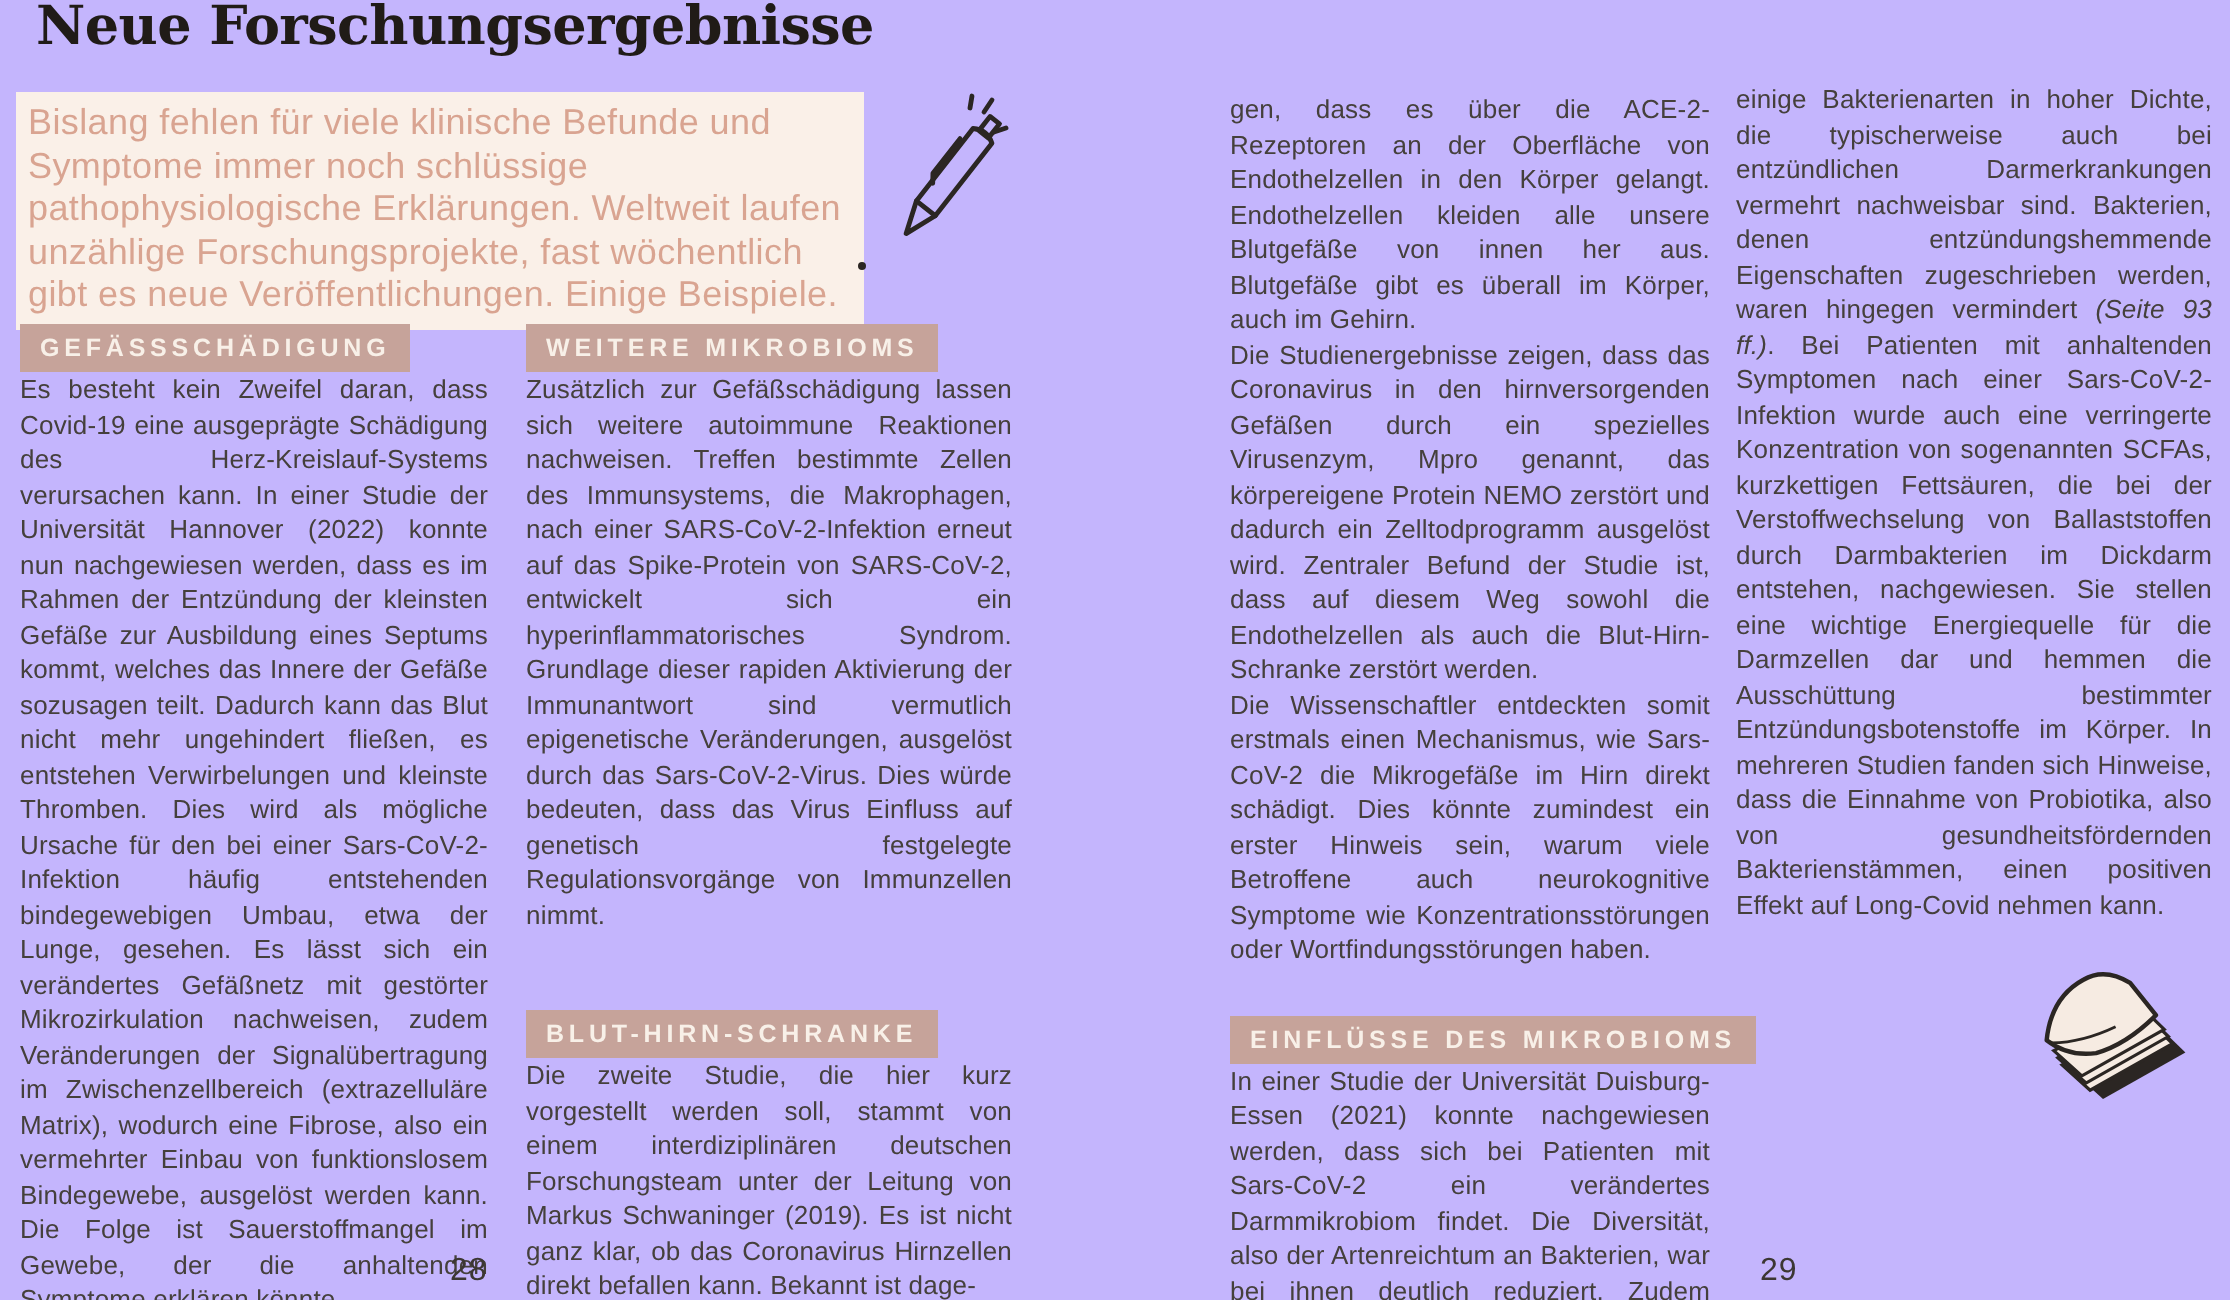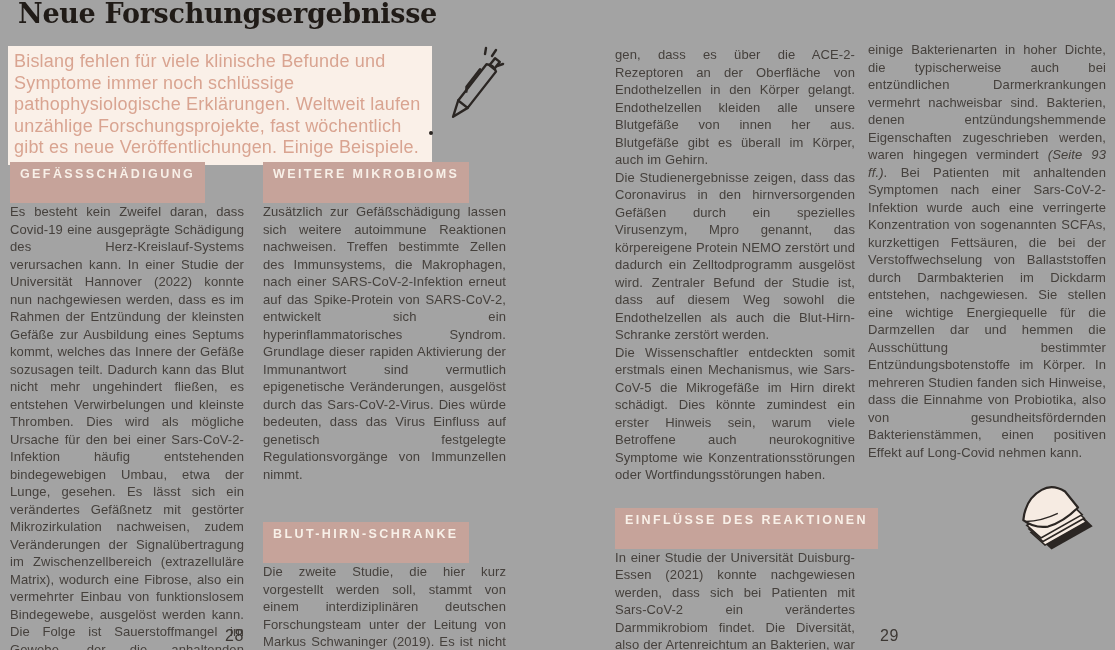--- a/index.html
+++ b/index.html
@@ -1,19 +1,19 @@
 <!DOCTYPE html>
 <html lang="de"><head>
 <meta charset="utf-8">
 <style>
   html,body{margin:0;padding:0;}
   .spread{
     position:relative;
     width:1115px;height:650px;
-    background:#a3a3a3;
+    background:#c4b5fd;
     overflow:hidden;
     font-family:"Liberation Sans", sans-serif;
     color:#45403c;
   }
   .page-title{
     position:absolute;left:18px;top:-6px;
     font-family:"DejaVu Serif", serif;
     font-weight:800;
     font-size:27px;line-height:40px;
     letter-spacing:-0.3px;
@@ -30,21 +30,21 @@
   .col{position:absolute;font-size:13px;line-height:17.5px;letter-spacing:0.1px;}
   .col p{margin:0;text-align:justify;}
   .col p + p{margin-top:0;}
   .heading-bar{
     display:inline-block;
     background:#c6a39a;
     color:#f8f0e8;
     font-weight:bold;
     font-size:12.5px;line-height:14px;
     letter-spacing:2.4px;
-    padding:5px 10px 22px 10px;
+    padding:5px 10px 5px 10px;
     white-space:nowrap;
   }
   .body-block{margin-top:20px;}
   .second-heading{margin-top:39px;}
   .italic{font-style:italic;}
   .page-number{
     position:absolute;top:627px;
     font-size:16px;color:#3c3733;letter-spacing:0.5px;
   }
   .illu{position:absolute;}
@@ -87,23 +87,23 @@
     <p class="body-block">Zusätzlich zur Gefäßschädigung lassen sich weitere autoimmune Reaktionen nachweisen. Treffen bestimmte Zellen des Immunsystems, die Makrophagen, nach einer SARS-CoV-2-Infektion erneut auf das Spike-Protein von SARS-CoV-2, entwickelt sich ein hyperinflammatorisches Syndrom. Grundlage dieser rapiden Aktivierung der Immunantwort sind vermutlich epigenetische Veränderungen, ausgelöst durch das Sars-CoV-2-Virus. Dies würde bedeuten, dass das Virus Einfluss auf genetisch festgelegte Regulationsvorgänge von Immunzellen nimmt.</p>
     <div class="second-heading">
       <span class="heading-bar">BLUT-HIRN-SCHRANKE</span>
     </div>
     <p class="body-block">Die zweite Studie, die hier kurz vorgestellt werden soll, stammt von einem interdiziplinären deutschen Forschungsteam unter der Leitung von Markus Schwaninger (2019). Es ist nicht ganz klar, ob das Coronavirus Hirnzellen direkt befallen kann. Bekannt ist dage-</p>
   </div>
 
   <div class="col" id="col3">
     <p>gen, dass es über die ACE-2-Rezeptoren an der Oberfläche von Endothelzellen in den Körper gelangt. Endothelzellen kleiden alle unsere Blutgefäße von innen her aus. Blutgefäße gibt es überall im Körper, auch im Gehirn.</p>
     <p>Die Studienergebnisse zeigen, dass das Coronavirus in den hirnversorgenden Gefäßen durch ein spezielles Virusenzym, Mpro genannt, das körpereigene Protein NEMO zerstört und dadurch ein Zelltodprogramm ausgelöst wird. Zentraler Befund der Studie ist, dass auf diesem Weg sowohl die Endothelzellen als auch die Blut-Hirn-Schranke zerstört werden.</p>
-    <p>Die Wissenschaftler entdeckten somit erstmals einen Mechanismus, wie Sars-CoV-5 die Mikrogefäße im Hirn direkt schädigt. Dies könnte zumindest ein erster Hinweis sein, warum viele Betroffene auch neurokognitive Symptome wie Konzentrationsstörungen oder Wortfindungsstörungen haben.</p>
+    <p>Die Wissenschaftler entdeckten somit erstmals einen Mechanismus, wie Sars-CoV-2 die Mikrogefäße im Hirn direkt schädigt. Dies könnte zumindest ein erster Hinweis sein, warum viele Betroffene auch neurokognitive Symptome wie Konzentrationsstörungen oder Wortfindungsstörungen haben.</p>
     <div class="second-heading" style="margin-top:24px;">
-      <span class="heading-bar">EINFLÜSSE DES REAKTIONEN</span>
+      <span class="heading-bar">EINFLÜSSE DES MIKROBIOMS</span>
     </div>
     <p class="body-block">In einer Studie der Universität Duisburg-Essen (2021) konnte nachgewiesen werden, dass sich bei Patienten mit Sars-CoV-2 ein verändertes Darmmikrobiom findet. Die Diversität, also der Artenreichtum an Bakterien, war bei ihnen deutlich reduziert. Zudem fanden sich</p>
   </div>
 
   <div class="col" id="col4">
     <p><span>einige Bakterienarten in hoher Dichte, die typischerweise auch bei entzündlichen Darmerkrankungen vermehrt nachweisbar sind. Bakterien, denen entzündungshemmende Eigenschaften zugeschrieben werden, waren hingegen vermindert </span><span class="italic">(Seite 93 ff.)</span><span>. Bei Patienten mit anhaltenden Symptomen nach einer Sars-CoV-2-Infektion wurde auch eine verringerte Konzentration von sogenannten SCFAs, kurzkettigen Fettsäuren, die bei der Verstoffwechselung von Ballaststoffen durch Darmbakterien im Dickdarm entstehen, nachgewiesen. Sie stellen eine wichtige Energiequelle für die Darmzellen dar und hemmen die Ausschüttung bestimmter Entzündungsbotenstoffe im Körper. In mehreren Studien fanden sich Hinweise, dass die Einnahme von Probiotika, also von gesundheitsfördernden Bakterienstämmen, einen positiven Effekt auf Long-Covid nehmen kann.</span></p>
   </div>
 
   <svg class="illu" style="left:1002px;top:474px;width:102px;height:96px" viewBox="0 0 102 96" aria-hidden="true">
     <g transform="rotate(-16 51 48)">

